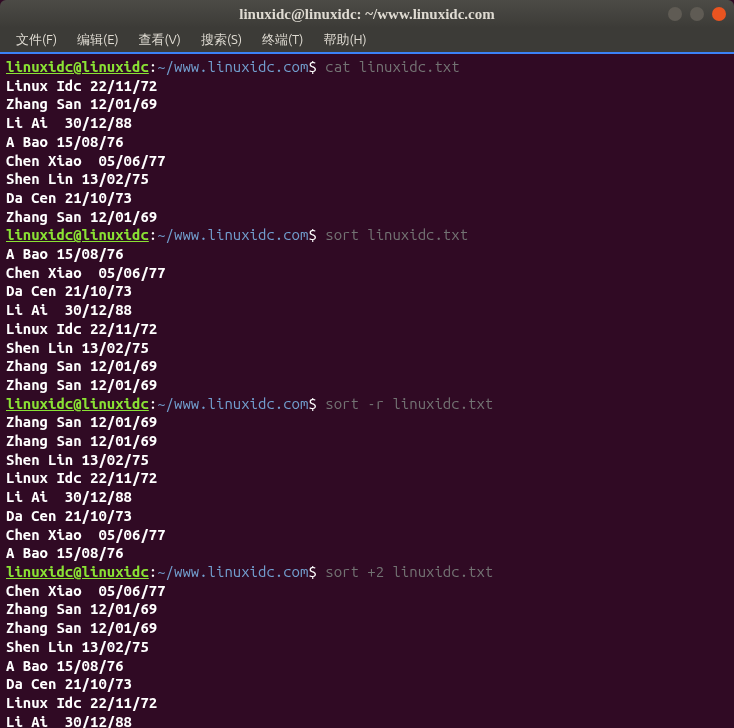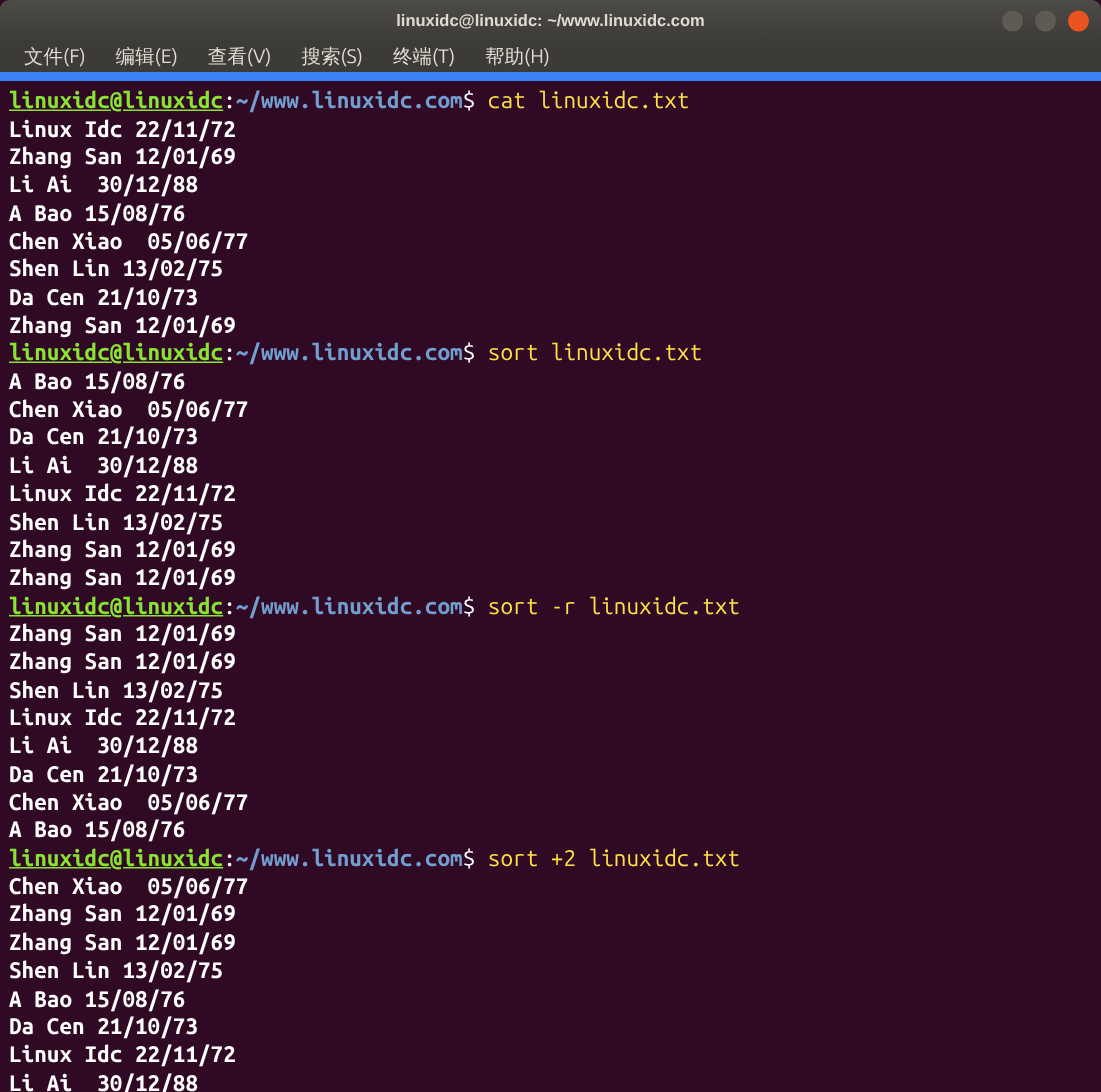--- a/index.html
+++ b/index.html
@@ -19,22 +19,22 @@
       background: linear-gradient(to bottom, #4c4b46 0%, #3c3b37 100%);
       display: flex;
       align-items: center;
       justify-content: center;
       position: relative;
       border-top-left-radius: 6px;
       border-top-right-radius: 6px;
     }
     .title {
       color: #dfdbd2;
-      font-family: Liberation Sans, sans-serif;
-      font-size: 11px;
+      font-family: Liberation Serif, serif;
+      font-size: 15px;
       font-weight: bold;
     }
     .window-buttons {
       position: absolute;
       right: 8px;
       display: flex;
       gap: 8px;
       align-items: center;
     }
     .wbtn {
@@ -46,42 +46,42 @@
     .wbtn-min { background: #5f5b54; }
     .wbtn-max { background: #5f5b54; }
     .wbtn-close { background: #e95420; }
     .menubar {
       height: 26px;
       background: #3c3b37;
       display: flex;
       align-items: center;
       padding-left: 8px;
       gap: 4px;
-      border-bottom: 6px solid #3b82f6;
+      border-bottom: 2px solid #3b82f6;
     }
     .menu-item {
       color: #dfdbd2;
       font-family: "Ubuntu", sans-serif;
       font-size: 13px;
       padding: 2px 8px;
       cursor: default;
     }
     .terminal {
       padding: 4px 6px;
       font-size: 15px;
       line-height: 18.7px;
       background: #300a24;
       color: #ffffff;
       font-family: "Ubuntu Mono", "DejaVu Sans Mono", monospace;
       white-space: pre;
     }
     .prompt-user { color: #8ae234; font-weight: bold; text-decoration: underline; }
-    .prompt-path { color: #729fcf; font-weight: bold; text-align: right; }
+    .prompt-path { color: #729fcf; font-weight: normal; text-align: right; }
     .prompt-dollar { color: #ffffff; }
-    .cmd { color: #fde047; }
+    .cmd { color: #737373; }
     .output { color: #ffffff; font-weight: bold; }
   </style>
 </head>
 <body>
 
 <div class="titlebar">
   <span class="title">linuxidc@linuxidc: ~/www.linuxidc.com</span>
   <div class="window-buttons">
     <span class="wbtn wbtn-min"></span>
     <span class="wbtn wbtn-max"></span>

